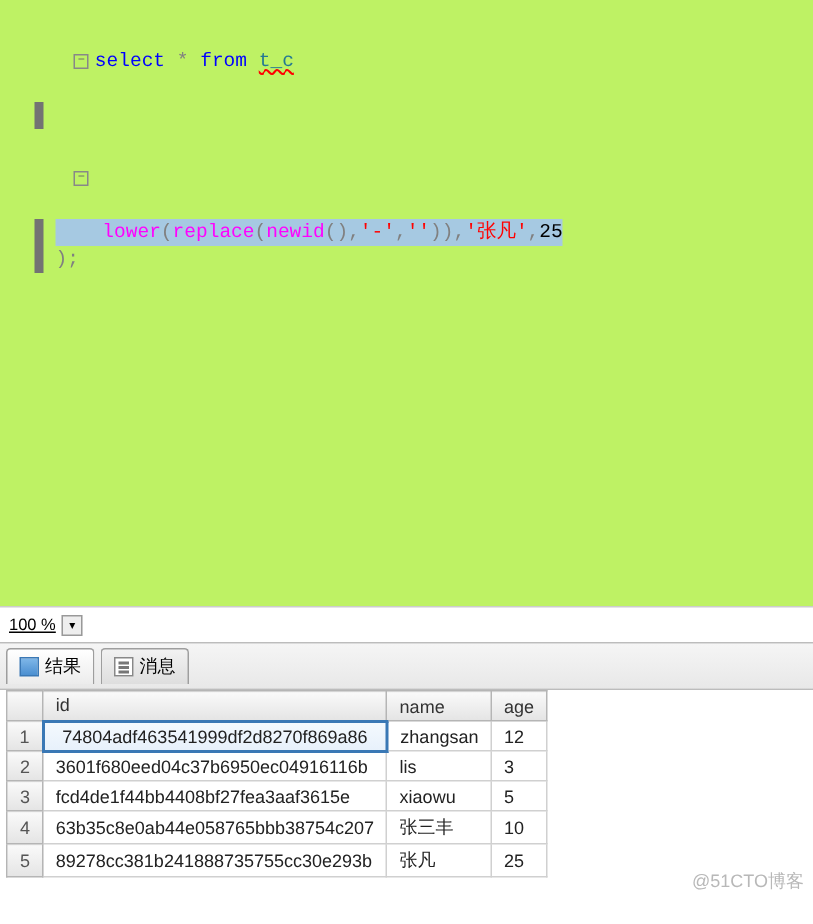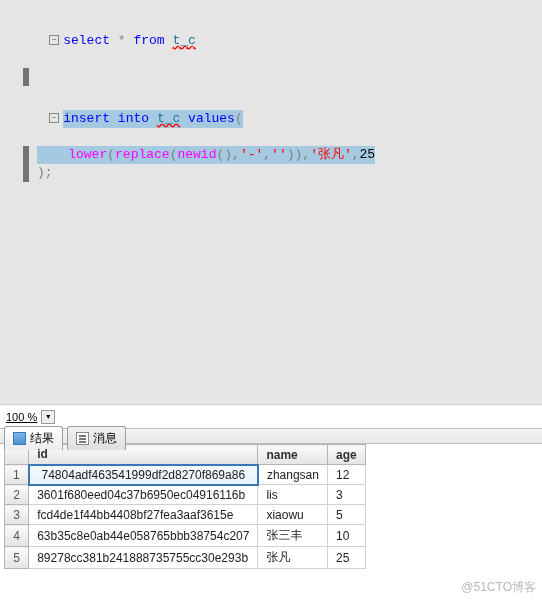--- a/index.html
+++ b/index.html
@@ -1,62 +1,62 @@
 <!DOCTYPE html>
 <html><head>
 <meta charset="utf-8">
 <style>
   * { box-sizing: border-box; margin: 0; padding: 0; }
   body { font-family: "Segoe UI", Tahoma, sans-serif; font-size: 12px; background: #fff; width: 542px; height: 616px; position: relative; }
-  .editor-area { padding: 14px 6px 6px 18px; height: 404px; overflow: auto; font-family: Consolas, "Courier New", monospace; font-size: 13px; line-height: 18px; background: #e5e5e5; }
+  .editor-area { padding: 14px 6px 6px 18px; height: 404px; overflow: auto; font-family: Consolas, "Courier New", monospace; font-size: 13px; line-height: 18px; background: #bef264; }
   .sql-line { white-space: pre; }
   .kw { color: #0000ff; }
   .star { color: #808080; }
   .tbl { color: #237893; }
   .fn { color: #ff00ff; }
   .str { color: #ff0000; }
   .punc { color: #808080; }
   .highlight { display: inline-block; background: #a6c9e2; }
   .gutter-box { display: inline-block; width: 10px; height: 10px; border: 1px solid #888; margin-right: 4px; vertical-align: 2px; position: relative; font-size:8px; line-height:8px; text-align:center; color:#666;}
   .gutter-box::before { content: "−"; }
   .bar-lines { border-left: 6px solid #737373; margin-left: 5px; padding-left: 8px; }
   .underline-err { text-decoration: underline wavy red; text-decoration-skip-ink: none; }
 
   .zoom-bar { display:flex; align-items:center; gap:4px; padding: 4px 6px; border-top:1px solid #ccc; height:24px; }
   .zoom-val { font-size:11px;text-decoration:underline; }
   .zoom-drop { border:1px solid #999; background:#eee; width:14px; height:14px; display:flex; align-items:center; justify-content:center; font-size:8px; }
 
-  .tabs-bar { display:flex; gap:4px; padding:3px 16px 0 4px; background: linear-gradient(#f5f5f5,#e8e8e8); border-top:1px solid #bcbcbc; border-bottom:1px solid #bcbcbc; height:16px; align-items:center;}
+  .tabs-bar { display:flex; gap:4px; padding:3px 16px 0 4px; background: linear-gradient(#f5f5f5,#e8e8e8); border-top:1px solid #bcbcbc; border-bottom:1px solid #bcbcbc; height:32px; align-items:flex-start;}
   .tab { display:flex; align-items:center; gap:4px; padding:3px 8px; border:1px solid #9e9e9e; border-bottom:none; background:linear-gradient(#ffffff,#ececec); border-radius:3px 3px 0 0; font-size:12px;}
   .tab.inactive { background:linear-gradient(#f2f2f2,#dedede); }
   .tab-icon-grid { width:13px; height:13px; background: linear-gradient(#7fb7e8,#4b8fd1); border:1px solid #3a78b5; }
   .tab-icon-msg { width:13px; height:13px; background: #fff; border:1px solid #888; position:relative;}
   .tab-icon-msg::after{content:""; position:absolute; left:2px; right:2px; top:2px; height:2px; background:#777; box-shadow: 0 3px 0 #777, 0 6px 0 #777;}
 
   .grid-area { padding:0 4px 4px 4px; background:#fff; }
   table { border-collapse: collapse; font-size:12px; }
-  th { background: linear-gradient(#fafafa,#e4e4e4); border:1px solid #b5b5b5; padding:2px 8px; text-align:left; font-weight:bold; color:#333; height:20px;}
+  th { background: linear-gradient(#fafafa,#e4e4e4); border:1px solid #b5b5b5; padding:2px 8px; text-align:left; font-weight:normal; color:#333; height:20px;}
   td { border:1px solid #d0d0d0; padding:2px 8px; height:20px; color:#222; }
   .rownum { background: linear-gradient(#fafafa,#e4e4e4); border:1px solid #b5b5b5; text-align:center; width:22px; color:#555;}
   .selected-cell { border:2px solid #3a78b5; background: linear-gradient(#f4f9fe,#e7f1fb); text-align: center; }
   
   .watermark { position:absolute; right:6px; bottom:20px; color:#b8b8b8; font-size:12px; }
 </style>
 </head>
 <body>
 
 <div class="editor-area">
   <div class="sql-line">
     <span class="gutter-box"></span><span class="kw">select</span> <span class="star">*</span> <span class="kw">from</span> <span class="tbl underline-err">t_c</span>
   </div>
   <div class="bar-lines">
     <div class="sql-line">&nbsp;</div>
   </div>
   <div class="sql-line" style="margin-top:6px;">
-    <span class="gutter-box"></span><span class="highlight"><span class="kw">insert</span> <span class="kw">into</span> <span class="tbl underline-err">t_c</span> <span class="kw">values</span><span class="punc">(</span></span>
+    <span class="gutter-box"></span>
   </div>
   <div class="bar-lines">
     <div class="sql-line"><span class="highlight">    <span class="fn">lower</span><span class="punc">(</span><span class="fn">replace</span><span class="punc">(</span><span class="fn">newid</span><span class="punc">(),</span><span class="str">'-'</span><span class="punc">,</span><span class="str">''</span><span class="punc">)),</span><span class="str">'张凡'</span><span class="punc">,</span><span>25</span></span></div>
     <div class="sql-line"><span class="punc">);</span></div>
   </div>
 </div>
 
 <div class="zoom-bar">
   <span class="zoom-val">100 %</span>
   <span class="zoom-drop">▾</span>

